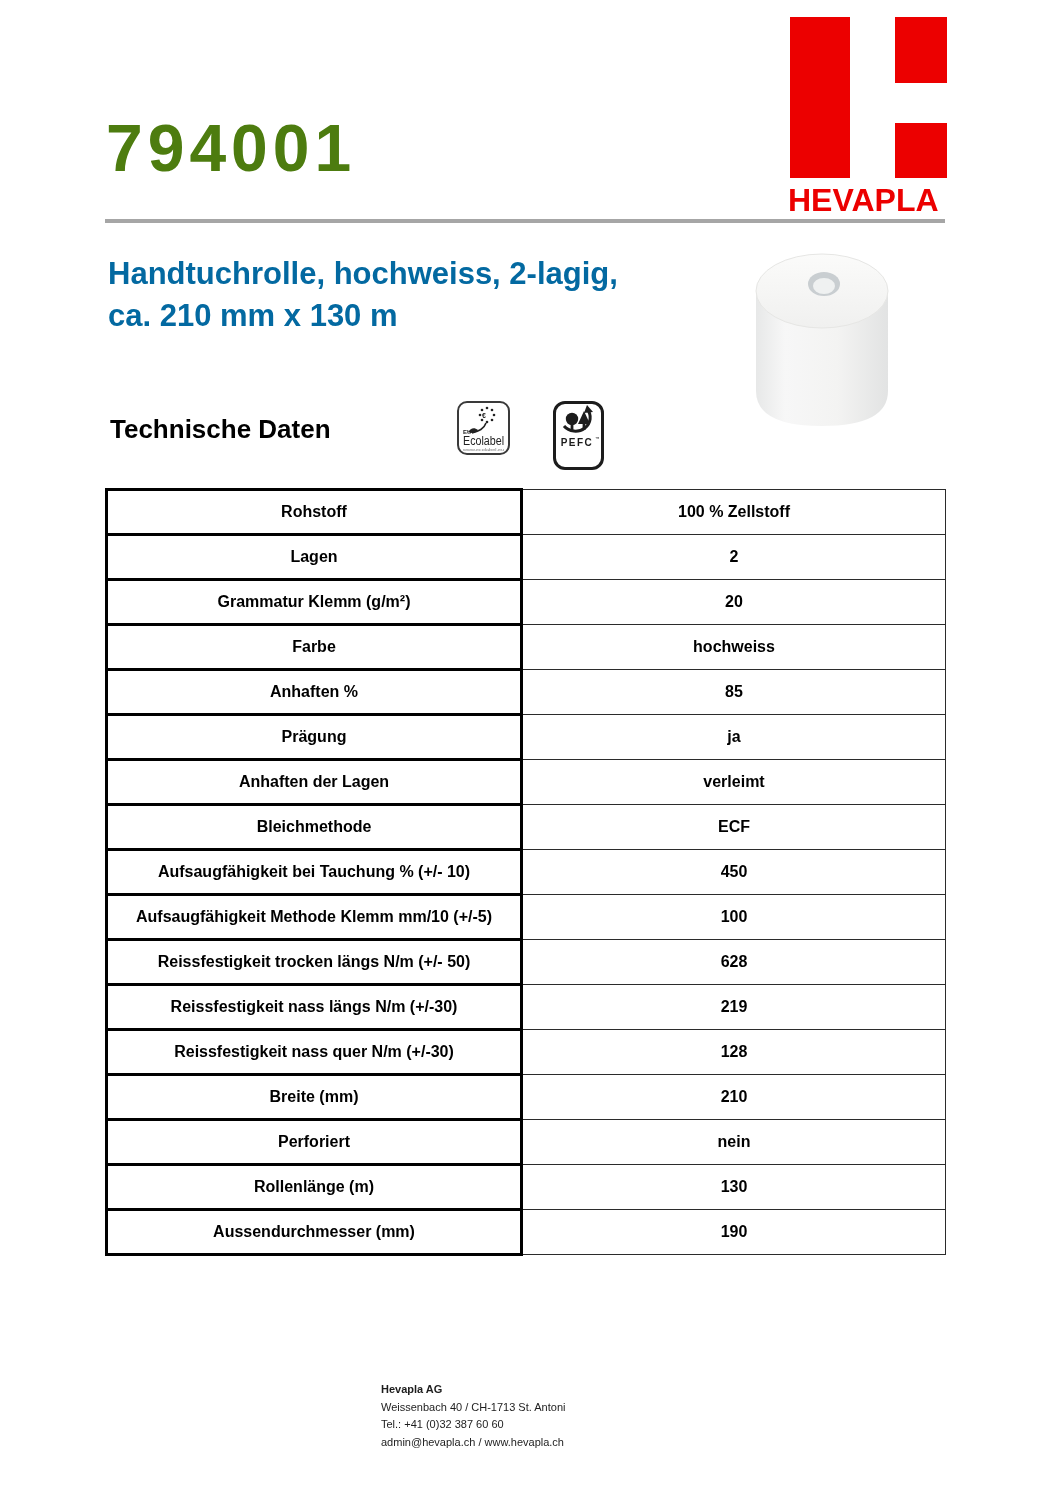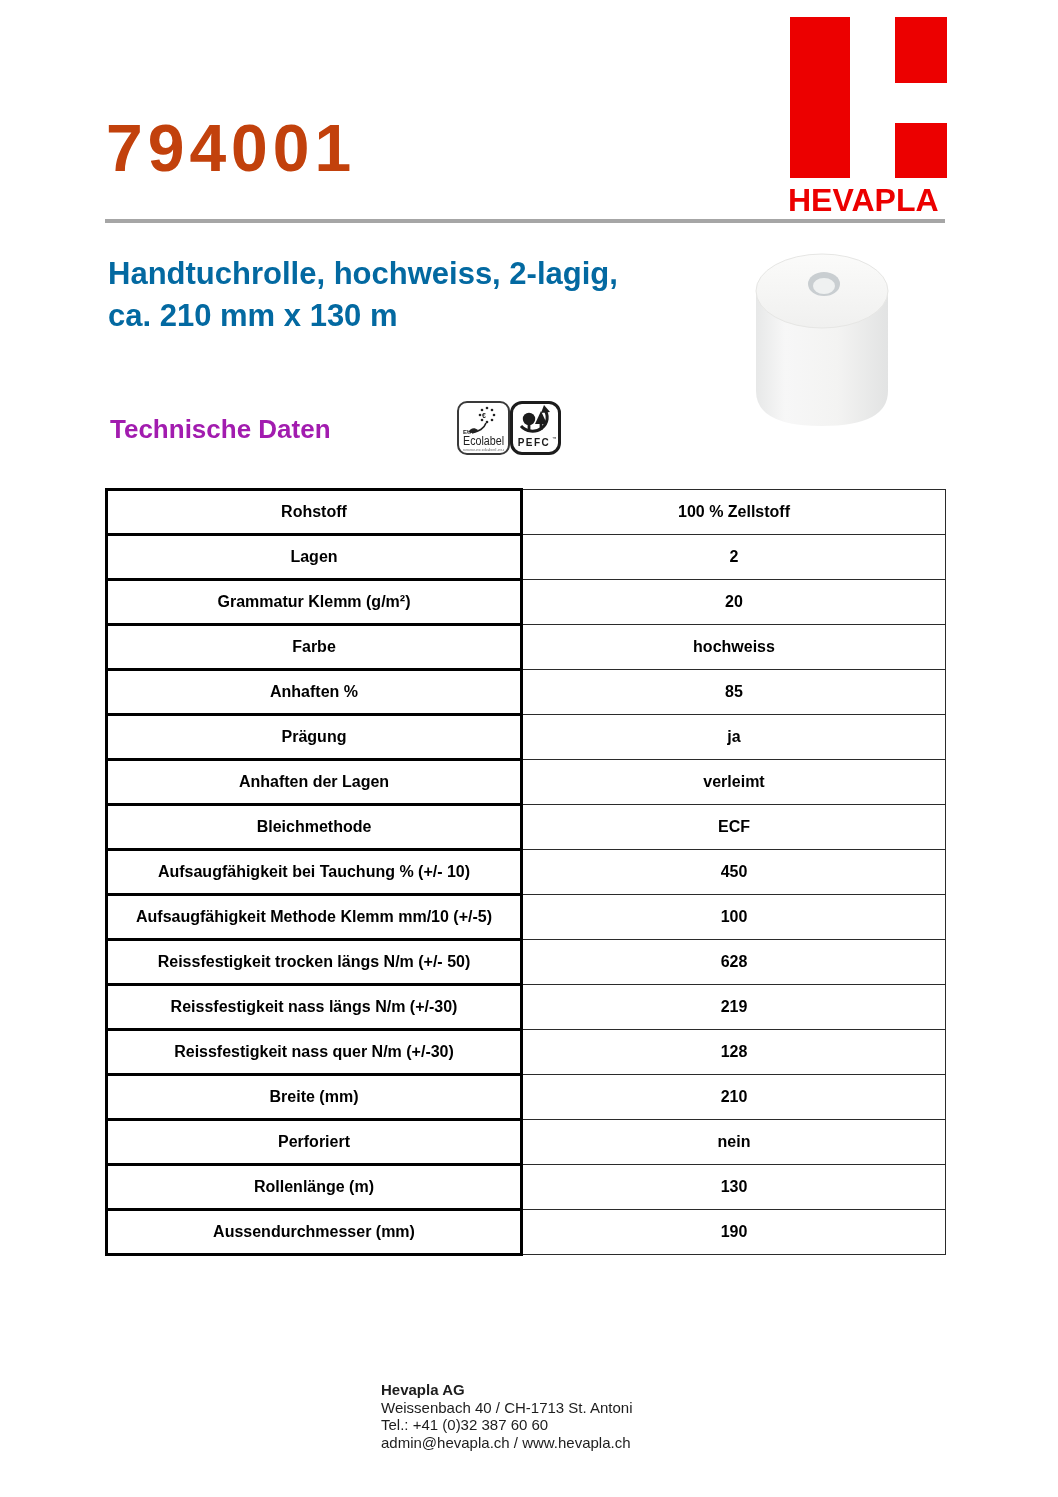--- a/index.html
+++ b/index.html
@@ -10,21 +10,21 @@
     width: 1058px; height: 1497px;
     background: #ffffff;
     overflow: hidden;
     margin: 0 auto;
   }
 
   
   .article-number {
     position: absolute; left: 106px; top: 112px;
     font-size: 66px; font-weight: bold; letter-spacing: 5px;
-    color: #c2410c; line-height: 72px;
+    color: #4d7c0f; line-height: 72px;
   }
 
   
   .logo { position: absolute; left: 790px; top: 17px; width: 157px; height: 198px; }
   .logo .bar-left   { position: absolute; left: 0;   top: 0;    width: 60px; height: 161px; background: #ec0000; }
   .logo .sq-top     { position: absolute; left: 105px; top: 0;   width: 52px; height: 66px;  background: #ec0000; }
   .logo .sq-bottom  { position: absolute; left: 105px; top: 106px; width: 52px; height: 55px; background: #ec0000; }
   .logo .wordmark   { position: absolute; left: -2px; top: 165px; width: 161px;
                       font-size: 32px; font-weight: bold; letter-spacing: 0px;
                       color: #ec0000; }
@@ -37,46 +37,46 @@
     position: absolute; left: 108px; top: 253px;
     font-size: 31px; font-weight: bold; line-height: 42px; color: #0369a1;
   }
 
   
   .roll-image { position: absolute; left: 750px; top: 250px; }
 
   
   .section-heading {
     position: absolute; left: 110px; top: 414px;
-    font-size: 26px; font-weight: bold; color: #a21caf;
-  }
-
-  
-  .certs { position: absolute; left: 457px; top: 401px; display: flex; }
+    font-size: 26px; font-weight: bold; color: #000000;
+  }
+
+  
+  .certs { position: absolute; left: 457px; top: 401px; display: flex; gap: 22px; }
   .cert { position: relative; border: 2px solid #3a3a3a; border-radius: 10px; background: #fff; }
   .cert.ecolabel { width: 53px; height: 54px; }
-  .cert.pefc     { width: 51px; height: 54px; border-width: 3px; border-radius: 12px; border-color:#1c1c1c; }
+  .cert.pefc     { width: 51px; height: 69px; border-width: 3px; border-radius: 12px; border-color:#1c1c1c;margin-left:21px; }
   .cert svg { display:block; }
 
   
   .data-table {
     position: absolute; left: 105px; top: 488px;
     width: 841px; border-collapse: collapse; table-layout: fixed;
   }
   .data-table td {
     height: 45px; text-align: center; vertical-align: middle;
     font-size: 16px; font-weight: bold; color: #000;
     padding: 0 2px; overflow: hidden;
   }
   .data-table td.t-label { width: 415px; border: 3px solid #000000; }
   .data-table td.t-value { border: 1px solid #2b2b2b; }
 
   
   .footer { position: absolute; left: 381px; top: 1381px; color: #1d1d1d; }
-  .footer p { font-size: 15px; line-height: 17.6px; }
+  .footer p { font-size: 11px; line-height: 17.6px; }
   .footer p.company { font-weight: bold; }
 
   .eco-sub { color:#555; }
 </style>
 </head>
 <body>
 
 <div class="page">
 
   <div class="article-number">794001</div>

